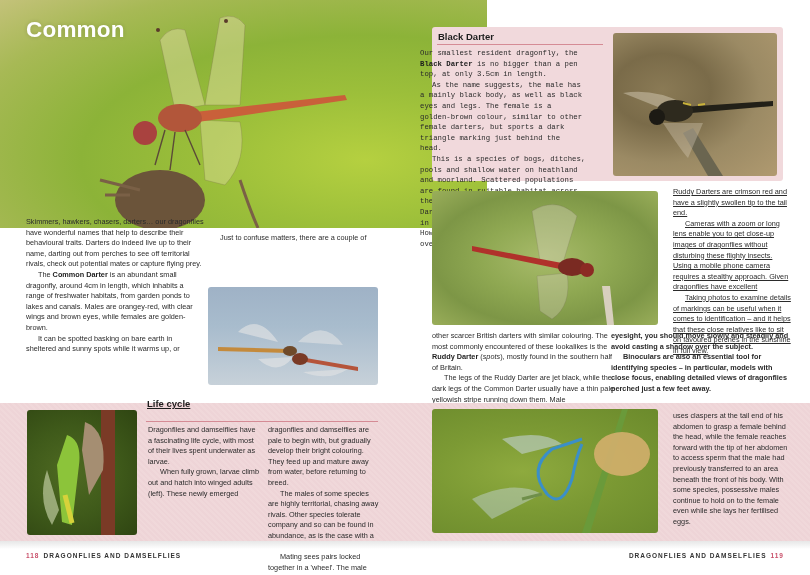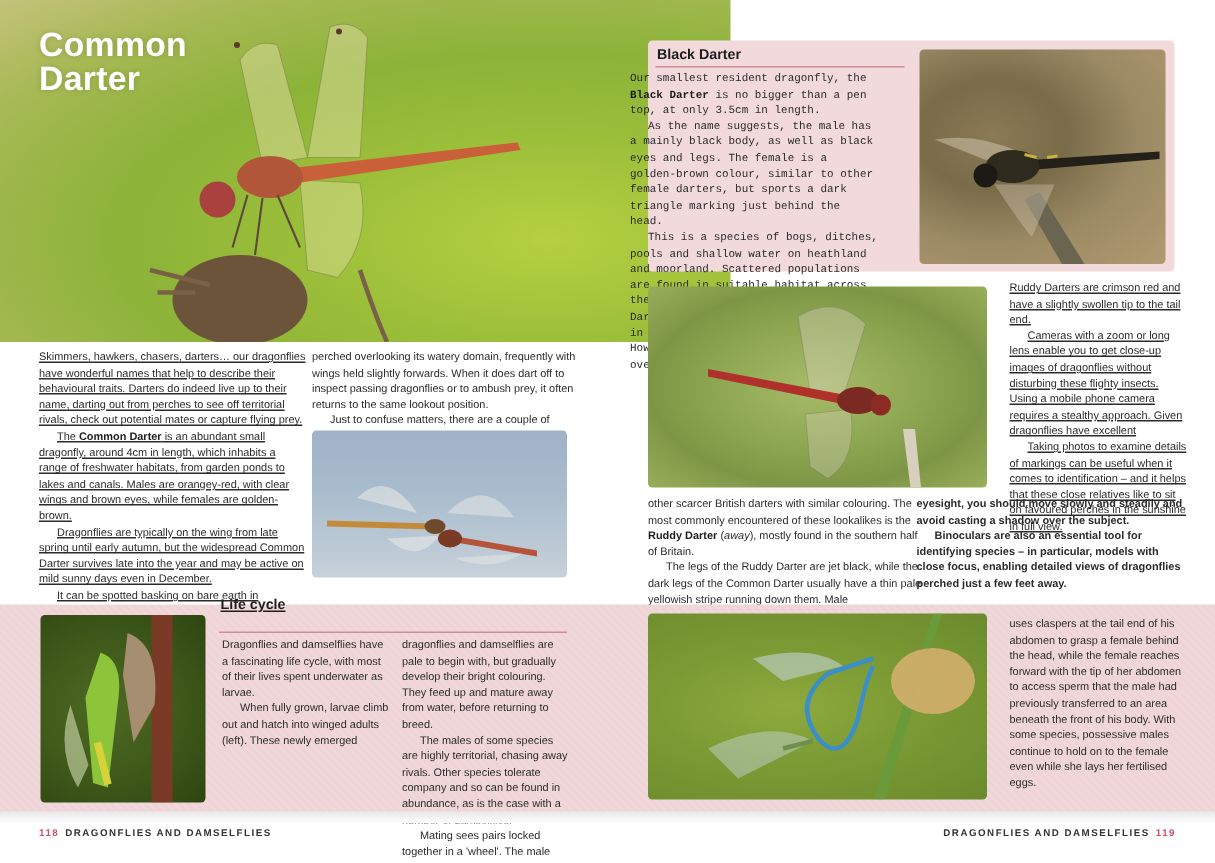--- a/index.html
+++ b/index.html
@@ -88,33 +88,30 @@
 
     <circle cx="145" cy="133" r="12" fill="#a9423f"></circle>
 
     <path d="M165 130 L155 165 M175 132 L170 170 M185 130 L200 165" stroke="#5b4a38" stroke-width="1.4" fill="none"></path>
 
     <ellipse cx="160" cy="200" rx="45" ry="30" fill="#6b543a"></ellipse>
     <path d="M100 180 L140 190 M105 195 L130 195 M240 180 Q250 210 258 228" stroke="#7a6046" stroke-width="3" fill="none"></path>
   </svg>
   <div id="hero-title" class="abs">
     <div>Common</div>
-    <div>Darter</div>
   </div>
 </div>
 
-<div class="abs body-text" style="left:26px; top:233px; width:178px;text-decoration:underline;">
+<div class="abs body-text" style="left:26px; top:217px; width:178px;">
   <p>Skimmers, hawkers, chasers, darters… our dragonflies have wonderful names that help to describe their behavioural traits. Darters do indeed live up to their name, darting out from perches to see off territorial rivals, check out potential mates or capture flying prey.</p>
   <p class="indent"><span>The </span><b>Common Darter</b><span> is an abundant small dragonfly, around 4cm in length, which inhabits a range of freshwater habitats, from garden ponds to lakes and canals. Males are orangey-red, with clear wings and brown eyes, while females are golden-brown.</span></p>
-  <p class="indent">Dragonflies are typically on the wing from late spring until early autumn, but the widespread Common Darter survives late into the year and may be active on mild sunny days even in December.</p>
   <p class="indent">It can be spotted basking on bare earth in sheltered and sunny spots while it warms up, or</p>
 </div>
 
 <div class="abs body-text" style="left:208px; top:233px; width:178px;">
-  <p>perched overlooking its watery domain, frequently with wings held slightly forwards. When it does dart off to inspect passing dragonflies or to ambush prey, it often returns to the same lookout position.</p>
   <p class="indent">Just to confuse matters, there are a couple of</p>
 </div>
 
 <div id="photo-flight" class="abs photo">
   <svg width="170" height="98" viewBox="0 0 170 98">
     <path d="M10 60 L80 62 L80 66 L10 64 Z" fill="#c48a3c"></path>
     <ellipse cx="82" cy="64" rx="7" ry="5" fill="#6f4a2a"></ellipse>
     <path d="M30 45 Q50 25 70 55 Z M50 72 Q70 90 85 70 Z" fill="rgba(230,230,230,0.6)"></path>
     <path d="M92 70 L150 80 L150 84 L92 74 Z" fill="#b5543a"></path>
     <ellipse cx="92" cy="72" rx="8" ry="6" fill="#7a3a25"></ellipse>
@@ -147,21 +144,21 @@
     <path d="M100 20 Q125 5 145 25 L130 75 L108 70 Z" fill="rgba(215,210,190,0.4)" stroke="rgba(120,110,90,0.4)" stroke-width="0.6"></path>
     <path d="M105 85 L135 82 Q140 115 120 128 L108 120 Z" fill="rgba(215,210,190,0.35)" stroke="rgba(120,110,90,0.4)" stroke-width="0.6"></path>
     <path d="M40 55 L130 72 L128 78 L40 60 Z" fill="#b0312b"></path>
     <ellipse cx="140" cy="76" rx="14" ry="9" fill="#7a2a22"></ellipse>
     <circle cx="155" cy="79" r="7" fill="#8c2a24"></circle>
     <path d="M170 95 L175 134 L182 134 L178 95 Z" fill="#d8cfbe"></path>
   </svg>
 </div>
 
 <div class="abs body-text" style="left:432px; top:331px; width:186px;">
-  <p><span>other scarcer British darters with similar colouring. The most commonly encountered of these lookalikes is the </span><b>Ruddy Darter</b> (<i>away</i>)<span>, mostly found in the southern half of Britain.</span></p>
+  <p><span>other scarcer British darters with similar colouring. The most commonly encountered of these lookalikes is the </span><b>Ruddy Darter</b> (<i>spots</i>)<span>, mostly found in the southern half of Britain.</span></p>
   <p class="indent">The legs of the Ruddy Darter are jet black, while the dark legs of the Common Darter usually have a thin pale yellowish stripe running down them. Male</p>
 </div>
 
 <div class="abs body-text" style="left:673px; top:187px; width:118px;text-decoration:underline;">
   <p>Ruddy Darters are crimson red and have a slightly swollen tip to the tail end.</p>
   <p class="indent">Cameras with a zoom or long lens enable you to get close-up images of dragonflies without disturbing these flighty insects. Using a mobile phone camera requires a stealthy approach. Given dragonflies have excellent</p>
   <p class="indent">Taking photos to examine details of markings can be useful when it comes to identification – and it helps that these close relatives like to sit on favoured perches in the sunshine in full view.</p>
 </div>
 <div class="abs body-text" style="left:611px; top:331px; width:182px;font-weight:bold;">
   <p>eyesight, you should move slowly and steadily and avoid casting a shadow over the subject.</p>

